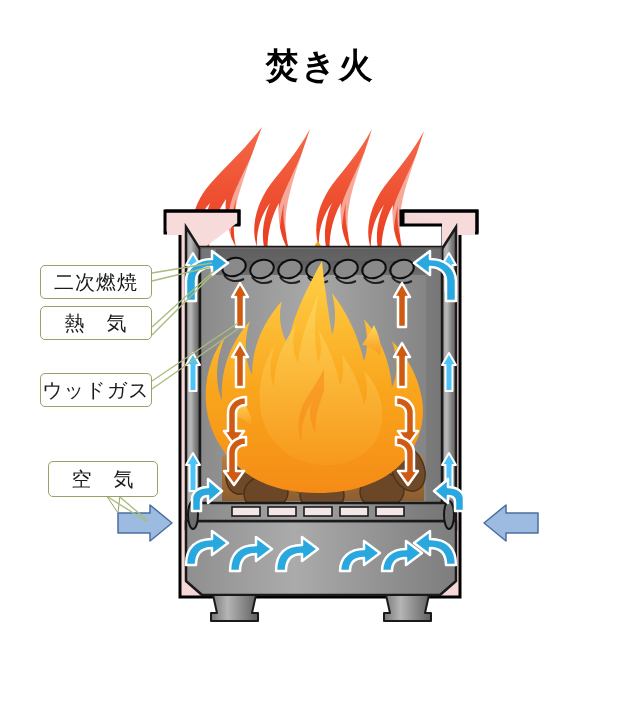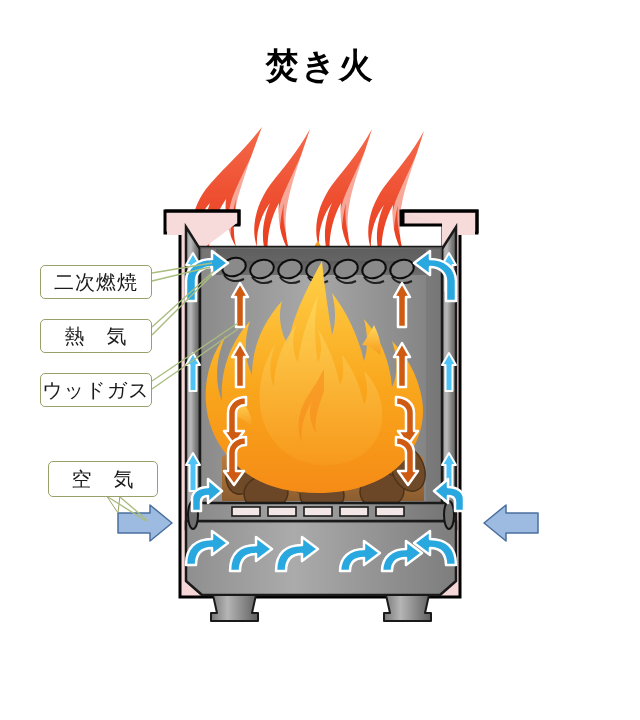--- a/index.html
+++ b/index.html
@@ -26,21 +26,21 @@
     border-radius:5px;
     background:#ffffff;
     color:#1a1a1a;
     font-size:20px;
     letter-spacing:1px;
     display:flex;align-items:center;justify-content:center;
     font-family:"DejaVu Sans","Liberation Sans",sans-serif;
     box-sizing:border-box;
   }
   #cal-secondary{left:40px;top:256px;width:112px;height:34px;}
-  #cal-heat{left:40px;top:310px;width:112px;height:34px;}
+  #cal-heat{left:40px;top:297px;width:112px;height:34px;}
   #cal-woodgas{left:40px;top:364px;width:112px;height:34px;text-align:center;}
   #cal-air{left:48px;top:452px;width:110px;height:36px;}
   svg{display:block;}
 </style>
 </head>
 <body>
 
 <div id="stage">
 
   <div id="title">焚き火</div>

